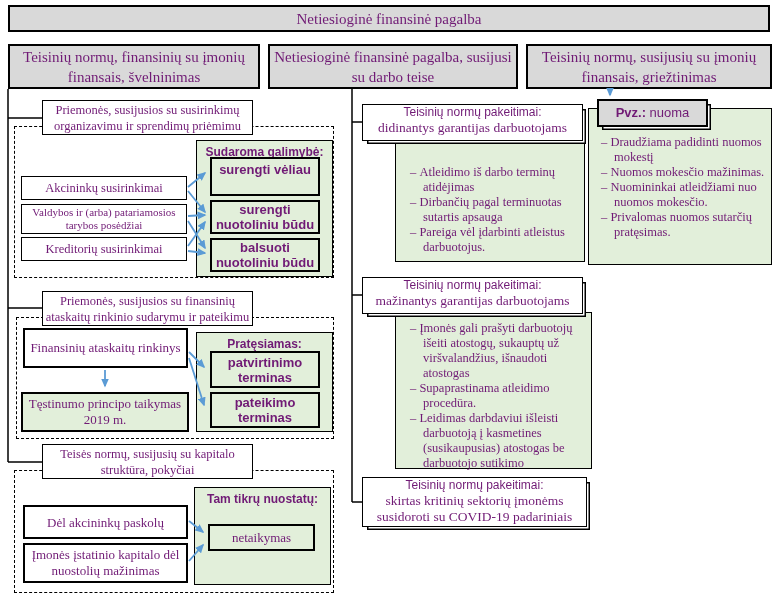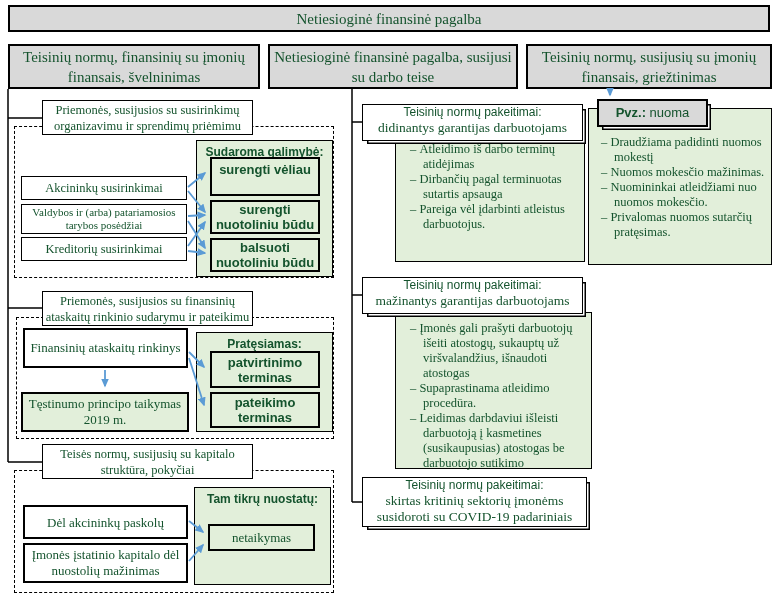--- a/index.html
+++ b/index.html
@@ -5,21 +5,21 @@
   * { margin: 0; padding: 0; box-sizing: border-box; }
   html,body { background: #ffffff; }
   .serif { font-family: "Liberation Serif", "DejaVu Serif", serif; }
 
   #canvas {
     position: relative;
     width: 780px; height: 603px;
     background: #ffffff;
     overflow: hidden;
     font-family: "Liberation Serif", "DejaVu Serif", serif;
-    color: #14532d;
+    color: #701a75;
   }
   .abs { position: absolute; }
   .box { border: 1.5px solid #000; background: #fff; text-align: center; }
   .grey { background: #d9d9d9; }
   .green { background: #e2efda; }
   .thick { border-width: 2px; }
   .dashed {
     position: absolute;
     border: 1px dashed #000;
     background: transparent;
@@ -103,21 +103,21 @@
   <div class="abs box thick item" style="left:23px;top:543px;width:165px;height:40px;font-size:13px;line-height:16px;">Įmonės įstatinio kapitalo dėl nuostolių mažinimas</div>
   <div class="abs box green" style="left:194px;top:487px;width:137px;height:98px;z-index:2;">
     <div class="panel-title">Tam tikrų nuostatų:</div>
   </div>
   <div class="abs box thick green item" style="left:208px;top:524px;width:107px;height:27px;font-size:13px;">netaikymas</div>
 
   <div class="abs box mid-header shadowed" style="left:362px;top:104px;width:221px;height:37px;">
     <div class="l1">Teisinių normų pakeitimai:</div>
     <div class="l2">didinantys garantijas darbuotojams</div>
   </div>
-  <div class="abs box green bullets" style="left:395px;top:140px;width:190px;height:122px;padding:1px 8px 0 14px;">
+  <div class="abs box green bullets" style="left:395px;top:140px;width:190px;height:122px;padding:24px 8px 0 14px;">
     <div class="bullet">Atleidimo iš darbo terminų atidėjimas</div>
     <div class="bullet">Dirbančių pagal terminuotas sutartis apsauga</div>
     <div class="bullet">Pareiga vėl įdarbinti atleistus darbuotojus.</div>
   </div>
 
   <div class="abs box mid-header shadowed" style="left:362px;top:277px;width:221px;height:37px;">
     <div class="l1">Teisinių normų pakeitimai:</div>
     <div class="l2">mažinantys garantijas darbuotojams</div>
   </div>
   <div class="abs box green bullets" style="left:395px;top:312px;width:197px;height:157px;padding:8px 8px 0 14px;">

